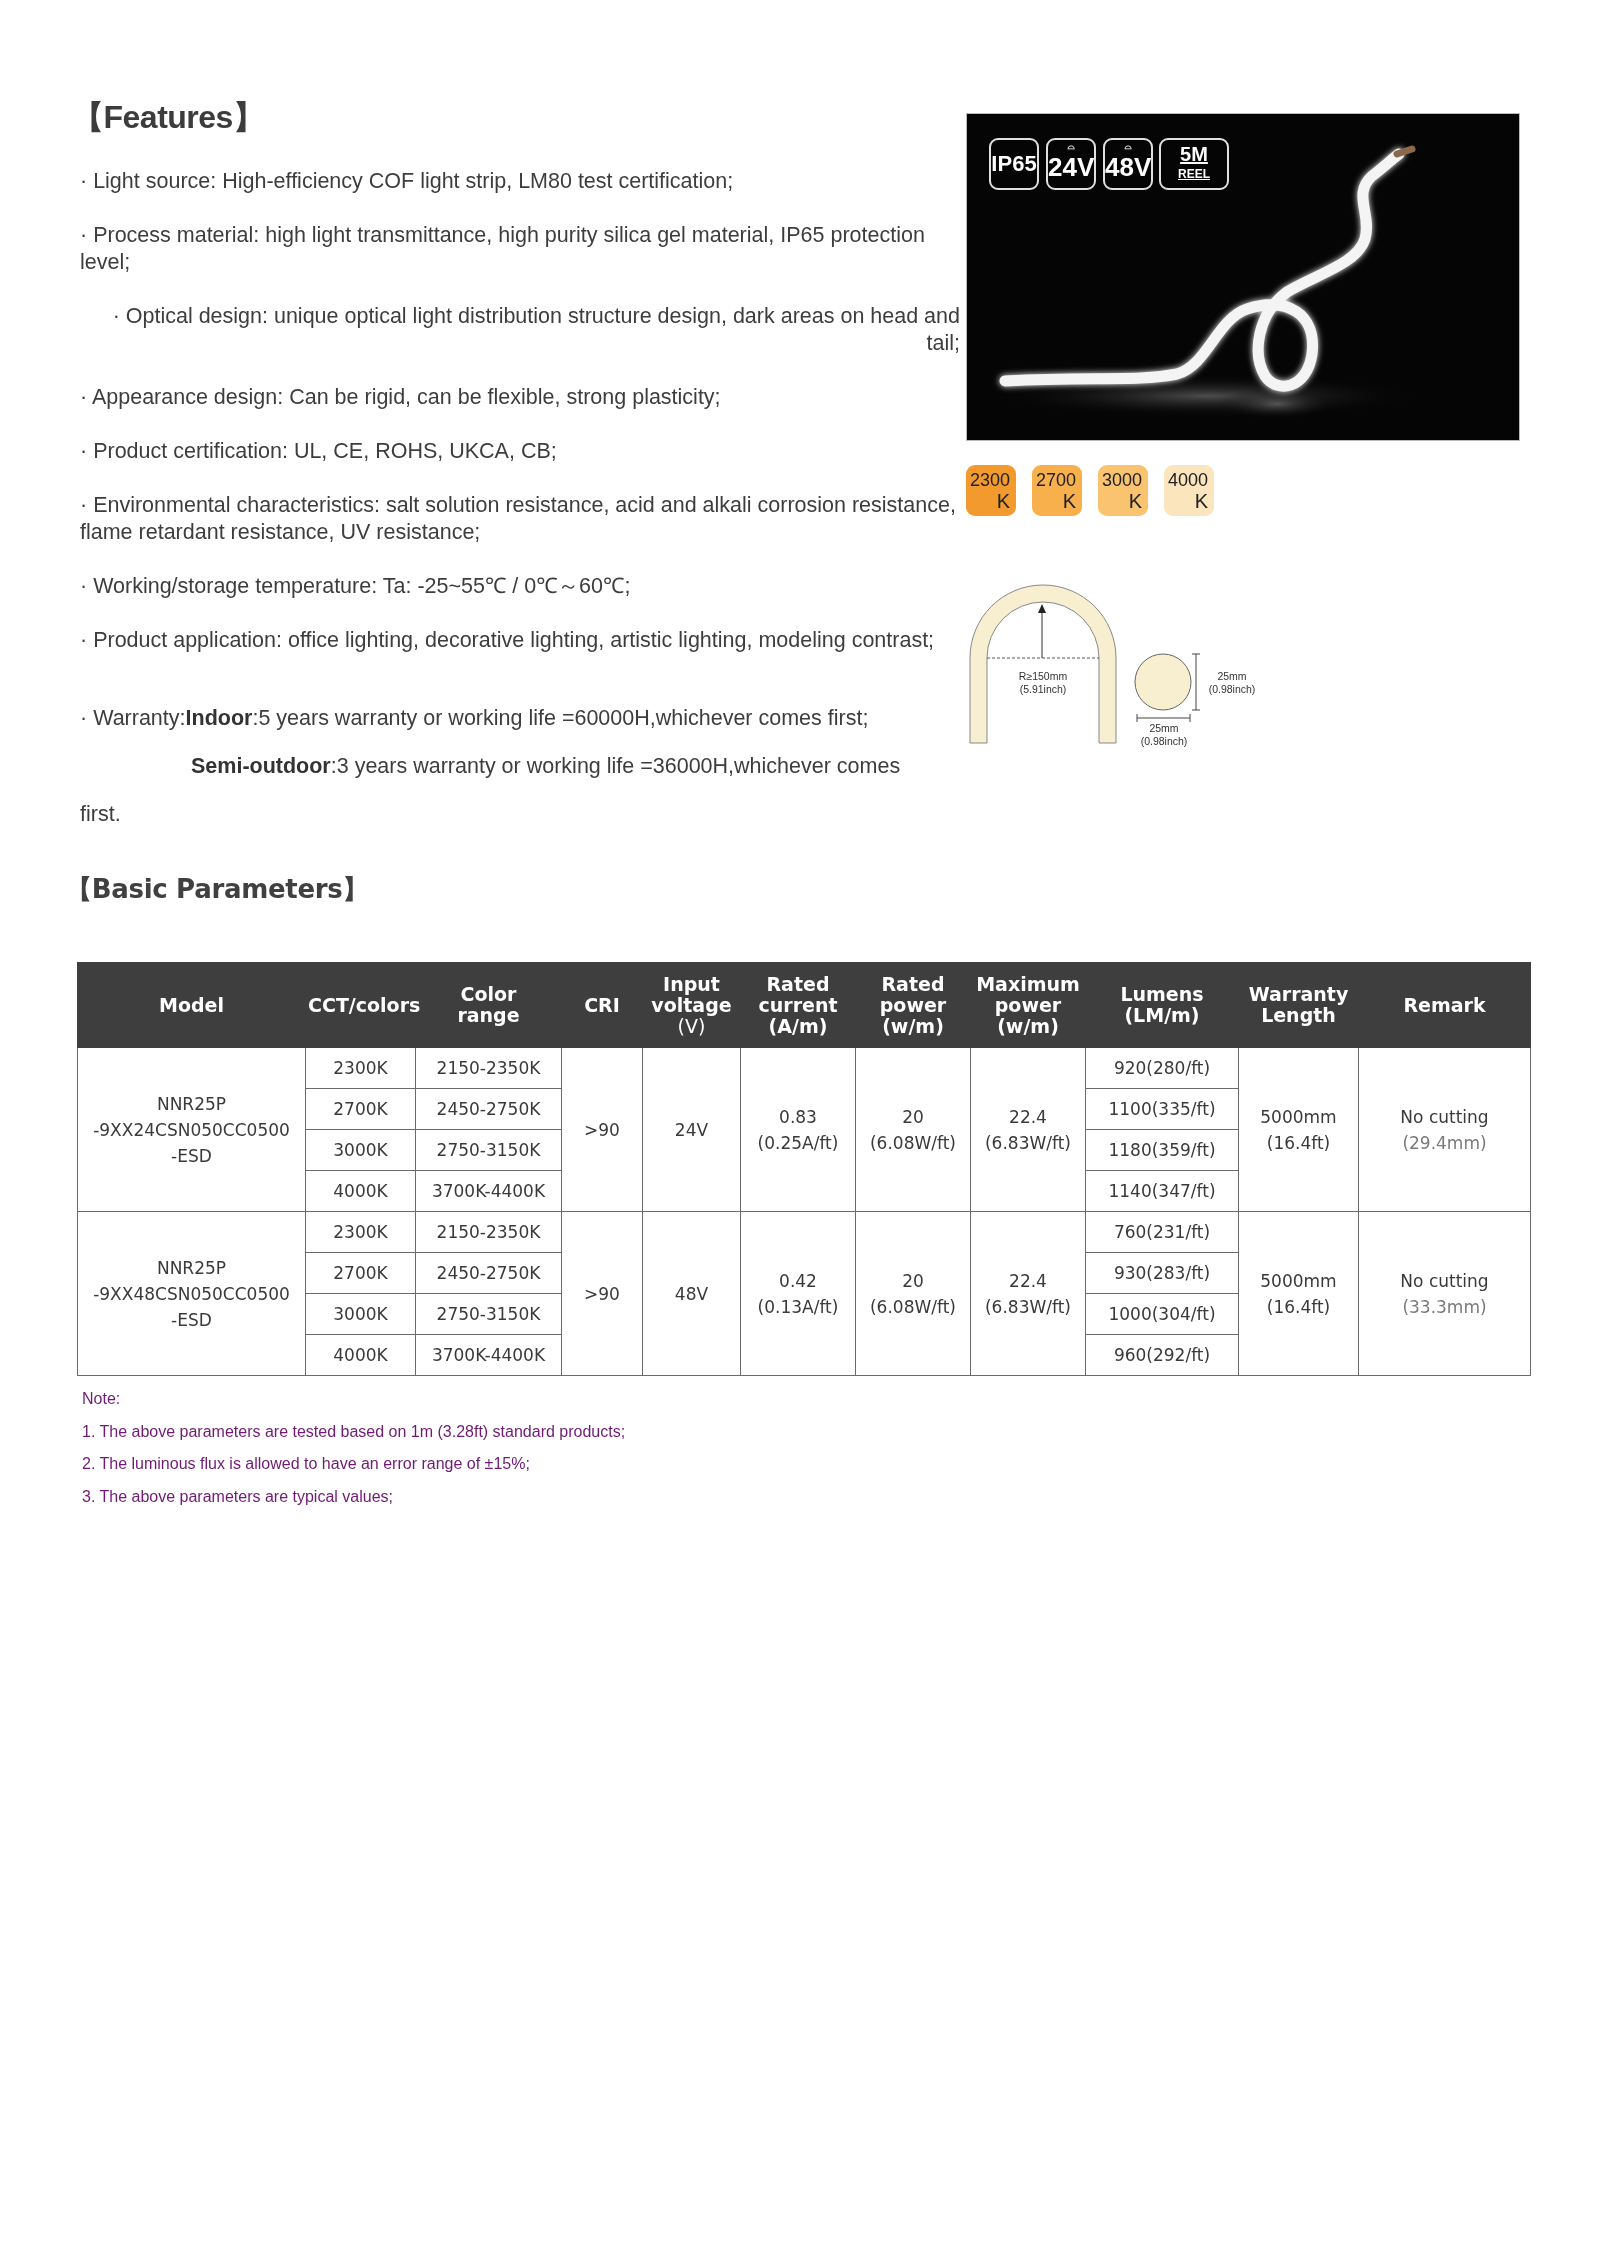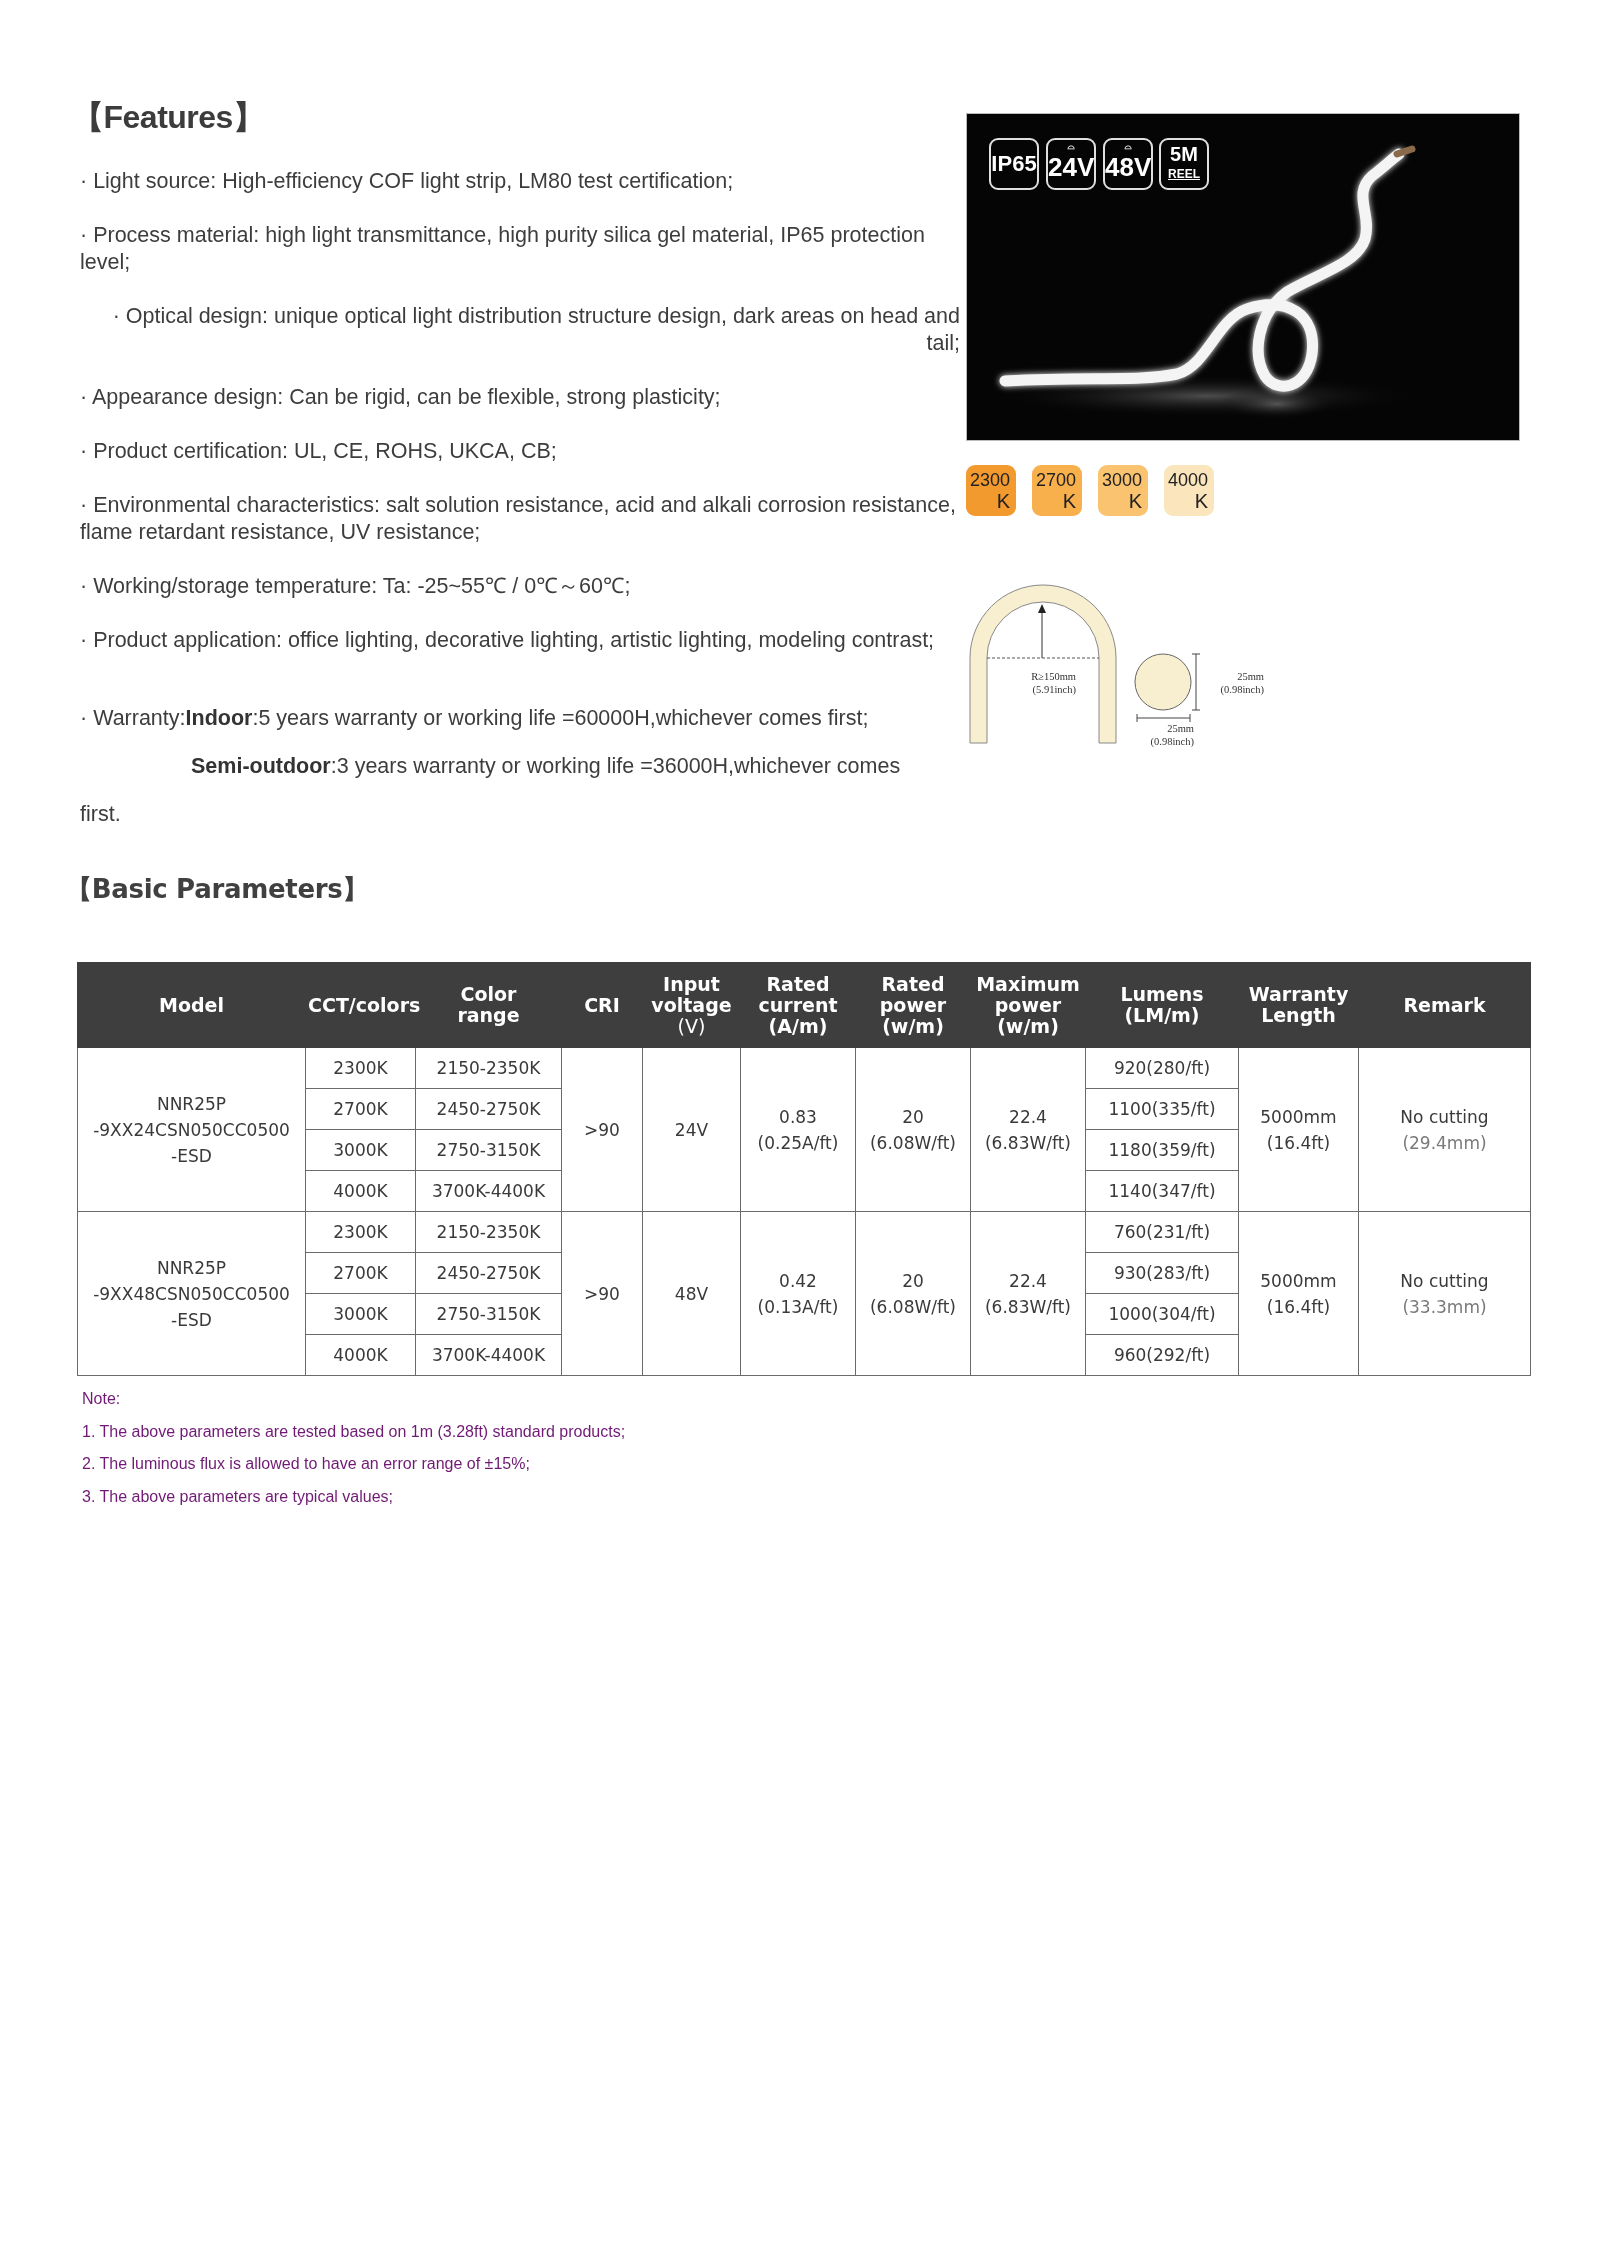--- a/index.html
+++ b/index.html
@@ -15,21 +15,21 @@
   .badge .main { display: block; font-size: 24px; line-height: 24px; }
   .badge .top-ic { display: block; font-size: 9px; line-height: 12px; color: #eee; }
   .badge .sub { display: block; font-size: 12px; line-height: 12px; text-decoration: underline; }
 
   .swatches { position: absolute; left: 966px; top: 465px; display: flex; gap: 16px; }
   .sw { width: 50px; height: 51px; border-radius: 9px; font-family: "Liberation Sans", sans-serif; font-size: 18px; color: #222; position: relative; }
   .sw .n { position: absolute; left: 4px; top: 5px; }
   .sw .k { position: absolute; right: 6px; top: 25px; font-size: 20px; }
 
   .diagram { position: absolute; left: 962px; top: 578px; width: 320px; height: 180px; }
-  .dlabel { position: absolute; font-family: Liberation Serif, serif; font-size: 10.5px; color: #333; text-align: right; line-height: 13px; }
+  .dlabel { position: absolute; font-family: Liberation Sans, sans-serif; font-size: 10.5px; color: #333; text-align: center; line-height: 13px; }
 
   .h-basic { position: absolute; left: 66px; top: 872px; font-family: "DejaVu Sans", sans-serif; font-weight: bold; font-size: 26px; color: #404040; letter-spacing: -0.3px; }
 
   table.params { position: absolute; left: 77px; top: 962px; width: 1453px; border-collapse: collapse; table-layout: fixed; font-family: "DejaVu Sans", sans-serif; }
   table.params th { background: #3e3e3e; color: #fff; font-weight: bold; font-size: 19px; line-height: 21px; height: 85px; padding: 0 2px; text-align: center; vertical-align: middle; border: 1px solid #3e3e3e; }
   table.params th .light { font-weight: normal; }
   table.params td { border: 1.5px solid #6a6a6a; font-size: 17px; color: #3a3a3a; text-align: center; vertical-align: middle; padding: 7px 2px; line-height: 26px; height: 36.5px; white-space: nowrap; }
   table.params td.tall { white-space: normal; }
   table.params td .muted { color: #7a7a7a; }
 
@@ -62,21 +62,21 @@
     <span class="main" style="line-height:48px; font-size:22px;">IP65</span>
   </div>
   <div class="badge" style="left:79px; width:50px;">
     <span class="top-ic">⌓</span>
     <span class="main" style="font-size:26px; line-height:30px;">24V</span>
   </div>
   <div class="badge" style="left:136px; width:50px;">
     <span class="top-ic">⌓</span>
     <span class="main" style="font-size:26px; line-height:30px;">48V</span>
   </div>
-  <div class="badge" style="left:192px; width:50px;">
+  <div class="badge" style="left:192px; width:70px;text-decoration:underline;">
     <span class="main" style="font-size:20px; line-height:28px;">5M</span>
     <span class="sub">REEL</span>
   </div>
   <svg width="554" height="328" style="position:absolute; left:0; top:0;">
     <defs>
       <filter id="glow" x="-20%" y="-20%" width="140%" height="140%">
         <feGaussianBlur stdDeviation="3" result="b"></feGaussianBlur>
         <feMerge>
             <feMergeNode in="b"></feMergeNode>
             <feMergeNode in="SourceGraphic"></feMergeNode>

